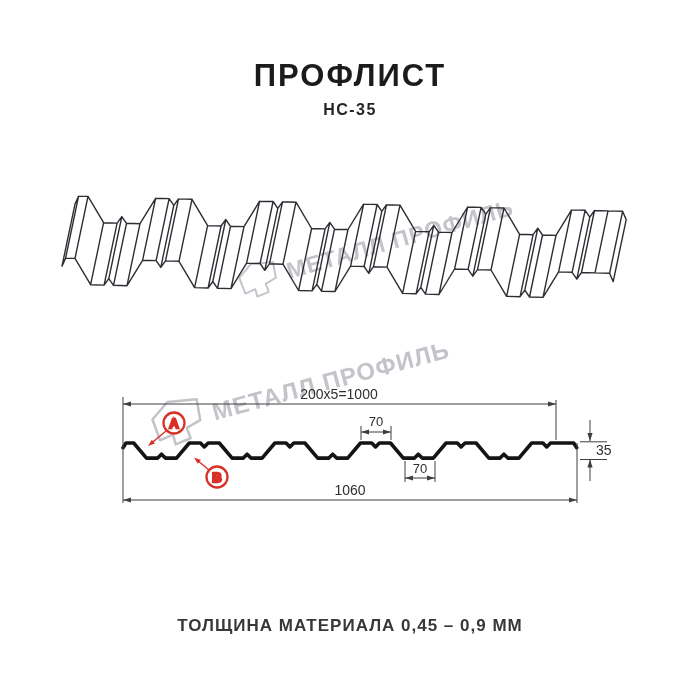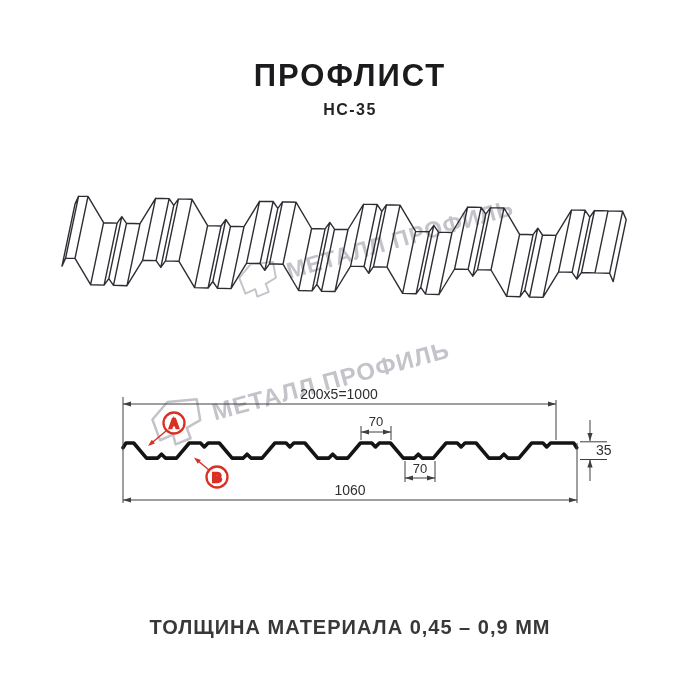--- a/index.html
+++ b/index.html
@@ -6,21 +6,21 @@
   body{width:700px;height:700px;background:#ffffff;position:relative;overflow:hidden;
        font-family:"Liberation Sans",sans-serif;}
   .stage{position:absolute;inset:0;width:685px;height:700px;}
   
   .title{position:absolute;top:58px;left:0;width:700px;text-align:center;
          font-size:31px;font-weight:800;letter-spacing:2px;color:#1b1b1d;z-index:3;}
   .subtitle{position:absolute;top:101px;left:0;width:700px;text-align:center;
          font-size:16px;font-weight:700;letter-spacing:1.5px;color:#242427;z-index:3;}
   
   .footer{position:absolute;top:616px;left:0;width:700px;text-align:center;
-         font-size:20px;font-weight:600;letter-spacing:1px;color:#38383a;z-index:3;}
+         font-size:17px;font-weight:600;letter-spacing:1px;color:#38383a;z-index:3;}
   
   .watermark{position:absolute;display:flex;align-items:center;gap:7px;z-index:1;
          color:#c3c3c9;font-weight:700;white-space:nowrap;}
   .watermark .wm-text{letter-spacing:1px;}
   .wm-1{left:236px;top:258px;height:56px;transform:rotate(-16deg);transform-origin:left center;}
   .wm-1 .wm-text{font-size:23px;}
   .wm-2{left:148px;top:401px;height:58px;transform:rotate(-15deg);transform-origin:left center;}
   .wm-2 .wm-text{font-size:24px;}
   
   svg#art{position:absolute;left:0;top:0;z-index:2;}

